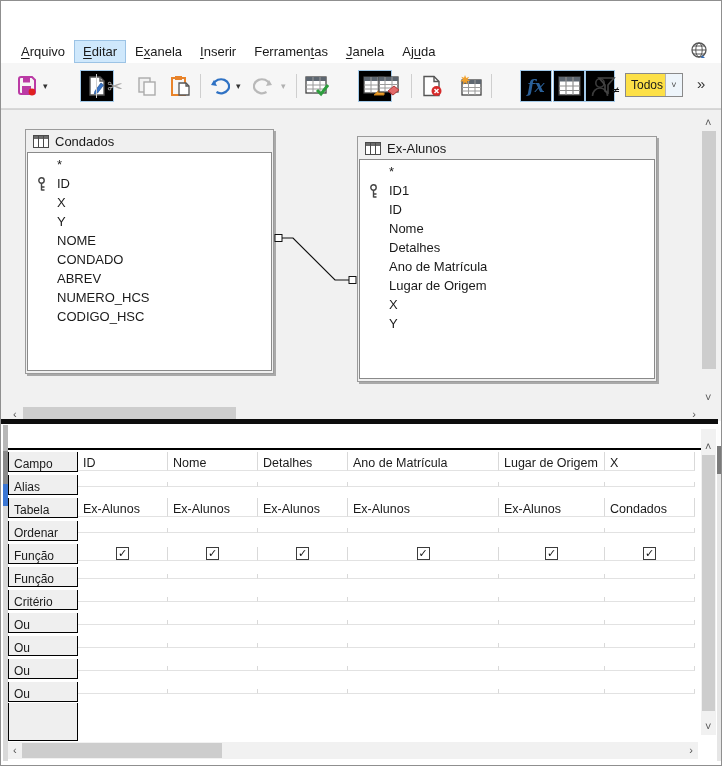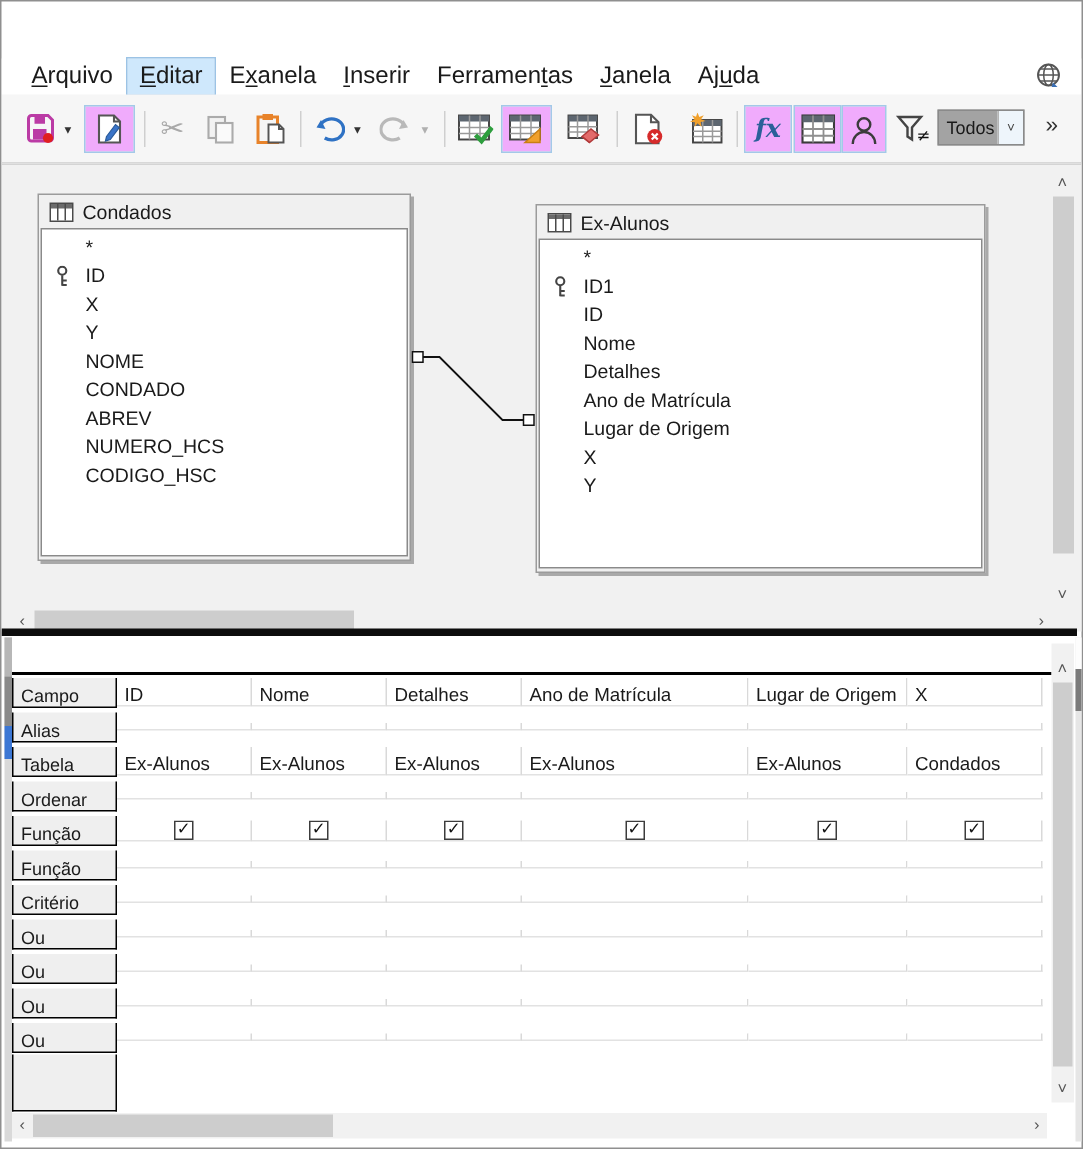--- a/index.html
+++ b/index.html
@@ -8,35 +8,35 @@
   #win{position:relative;width:722px;height:766px;background:#ffffff;border:1px solid #8f8f8f;overflow:hidden;}
 
   
   #titlebar{left:0;top:0;width:100%;height:38px;background:#fff;}
   #title-text{left:40px;top:11px;font-size:13px;white-space:nowrap;}
   .winbtn{top:4px;width:34px;height:28px;display:flex;align-items:center;justify-content:center;font-size:13px;color:#222;}
   #btn-min{left:583px;} #btn-max{left:630px;} #btn-close{left:677px;}
 
   
   #menubar{left:0;top:38px;width:100%;height:24px;background:#fff;display:flex;align-items:center;padding-left:12px;}
-  .menu-item{padding:3px 8px;font-size:16px;margin-right:2px;white-space:nowrap;}
+  .menu-item{padding:3px 8px;font-size:13px;margin-right:2px;white-space:nowrap;}
   .menu-item u{text-decoration:underline;text-underline-offset:2px;}
   .menu-item.active{background:#cfe8fc;outline:1px solid #9cc3e5;}
   #globe{left:688px;top:40px;width:20px;height:20px;}
 
   
   #toolbar{left:0;top:62px;width:100%;height:46px;background:#f6f6f6;border-bottom:1px solid #d8d8d8;}
   .tbtn{top:8px;height:30px;display:flex;align-items:center;justify-content:center;}
-  .tbtn.on{background:#f0abfc;outline:1px solid #a3c9e8;}
+  .tbtn.on{background:#000000;outline:1px solid #a3c9e8;margin-left:24px;}
   .tsep{top:11px;width:1px;height:24px;background:#cfcfcf;}
   .drop{top:18px;font-size:9px;color:#333;}
   .drop.dis{color:#b0b0b0;}
   .gray{color:#a9a9a9;}
   #fx-label{font-family:"DejaVu Serif",serif;font-style:italic;font-weight:bold;font-size:17px;color:#2a6099;}
-  #combo{left:624px;top:10px;width:58px;height:24px;border:1px solid #8a8a8a;background:#a3a3a3;display:flex;}
+  #combo{left:624px;top:10px;width:58px;height:24px;border:1px solid #8a8a8a;background:#fde047;display:flex;}
   #combo .val{flex:1;font-size:12px;padding:4px 0 0 5px;}
   #combo .cbtn{width:17px;border-left:1px solid #b5b5b5;background:#eef5fb;display:flex;align-items:center;justify-content:center;font-size:9px;color:#444;}
   #overflow{left:696px;top:12px;font-size:15px;color:#333;}
 
   
   #design{left:0;top:108px;width:722px;height:312px;background:#f1f1f1;border-top:1px solid #d4d4d4;}
   .tbox{position:absolute;background:#f0f0f0;border:1px solid #9b9b9b;box-shadow:2px 2px 0 rgba(110,110,110,.55);}
   .tb-cap{height:22px;display:flex;align-items:center;gap:6px;padding-left:7px;font-size:13px;}
   .tb-list{background:#fff;border:1px solid #8a8a8a;margin:0 1px 1px 1px;padding-top:2px;overflow:hidden;}
   .fr{height:19px;line-height:19px;padding-left:29px;font-size:13px;position:relative;white-space:nowrap;}

